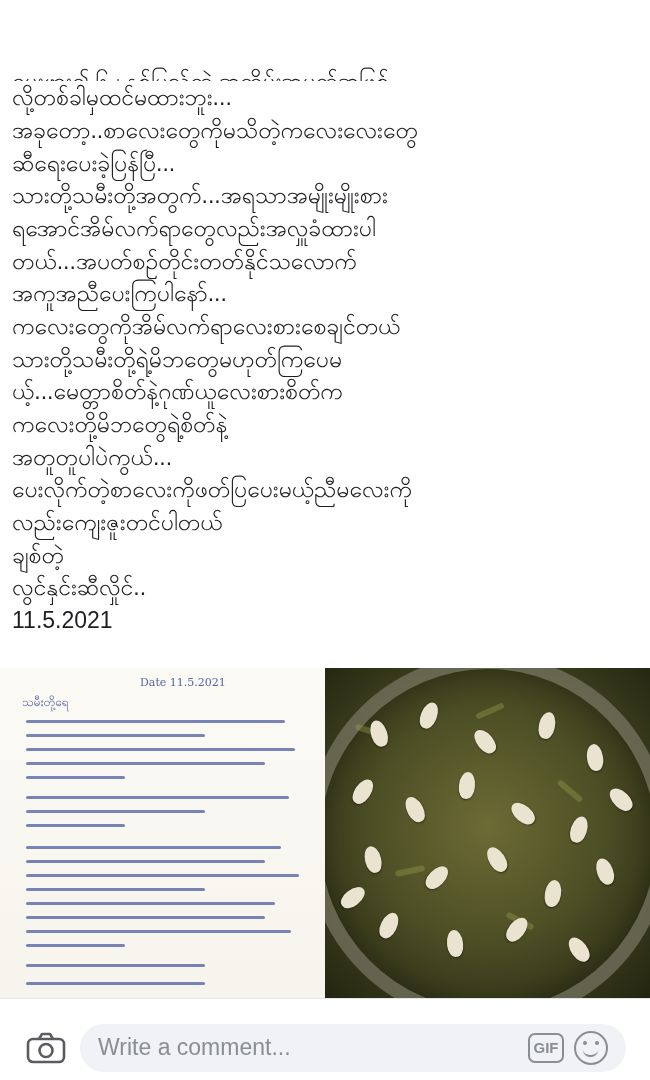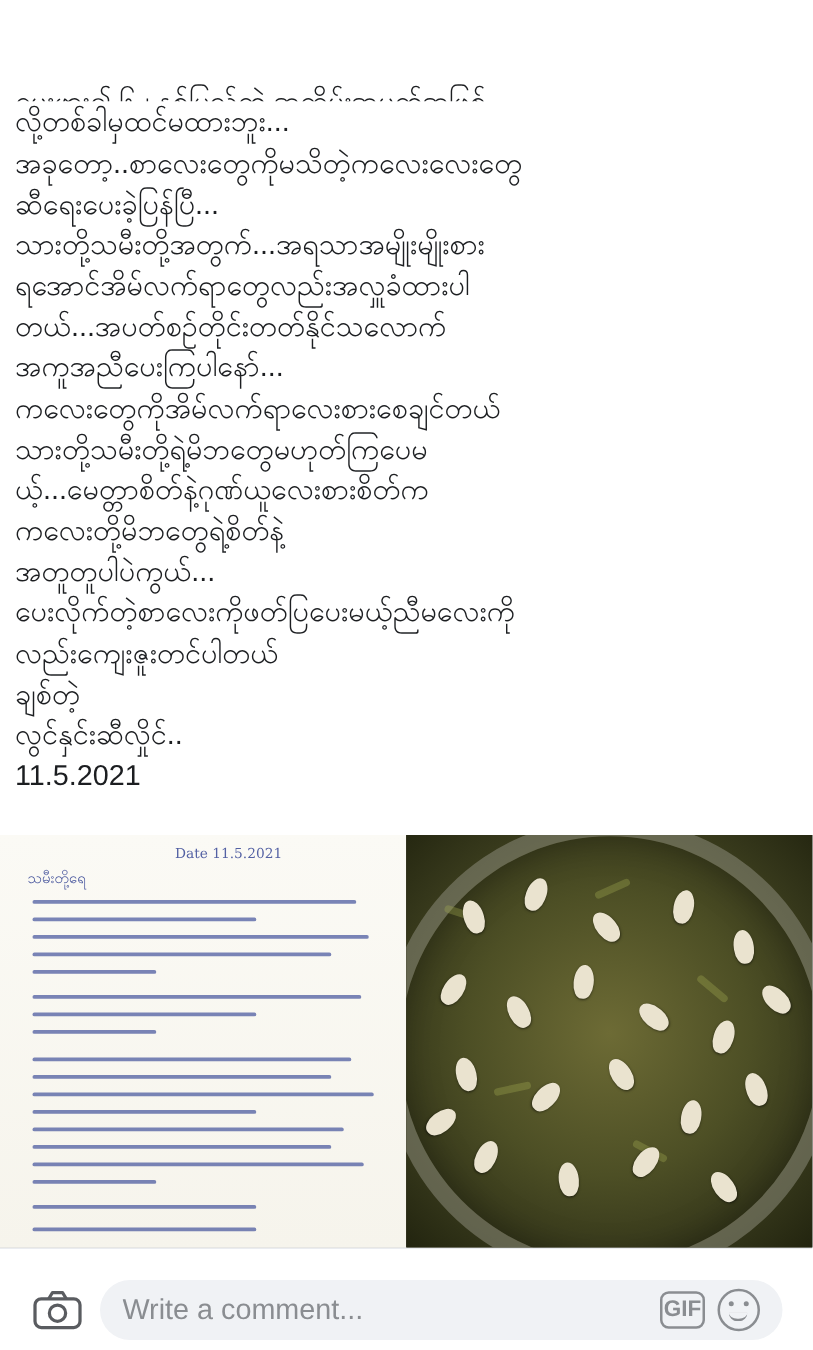--- a/index.html
+++ b/index.html
@@ -177,21 +177,21 @@
   }
   .gif-btn {
     width: 36px;
     height: 30px;
     border: 2.5px solid #8a8d91;
     border-radius: 7px;
     display: flex;
     align-items: center;
     justify-content: center;
     color: #8a8d91;
-    font-size: 18px;
+    font-size: 15px;
     font-weight: bold;
     font-family: "Liberation Sans", sans-serif;
     flex: 0 0 auto;
     cursor: pointer;
   }
   .emoji-btn {
     width: 34px;
     height: 34px;
     border: 2.5px solid #8a8d91;
     border-radius: 50%;

